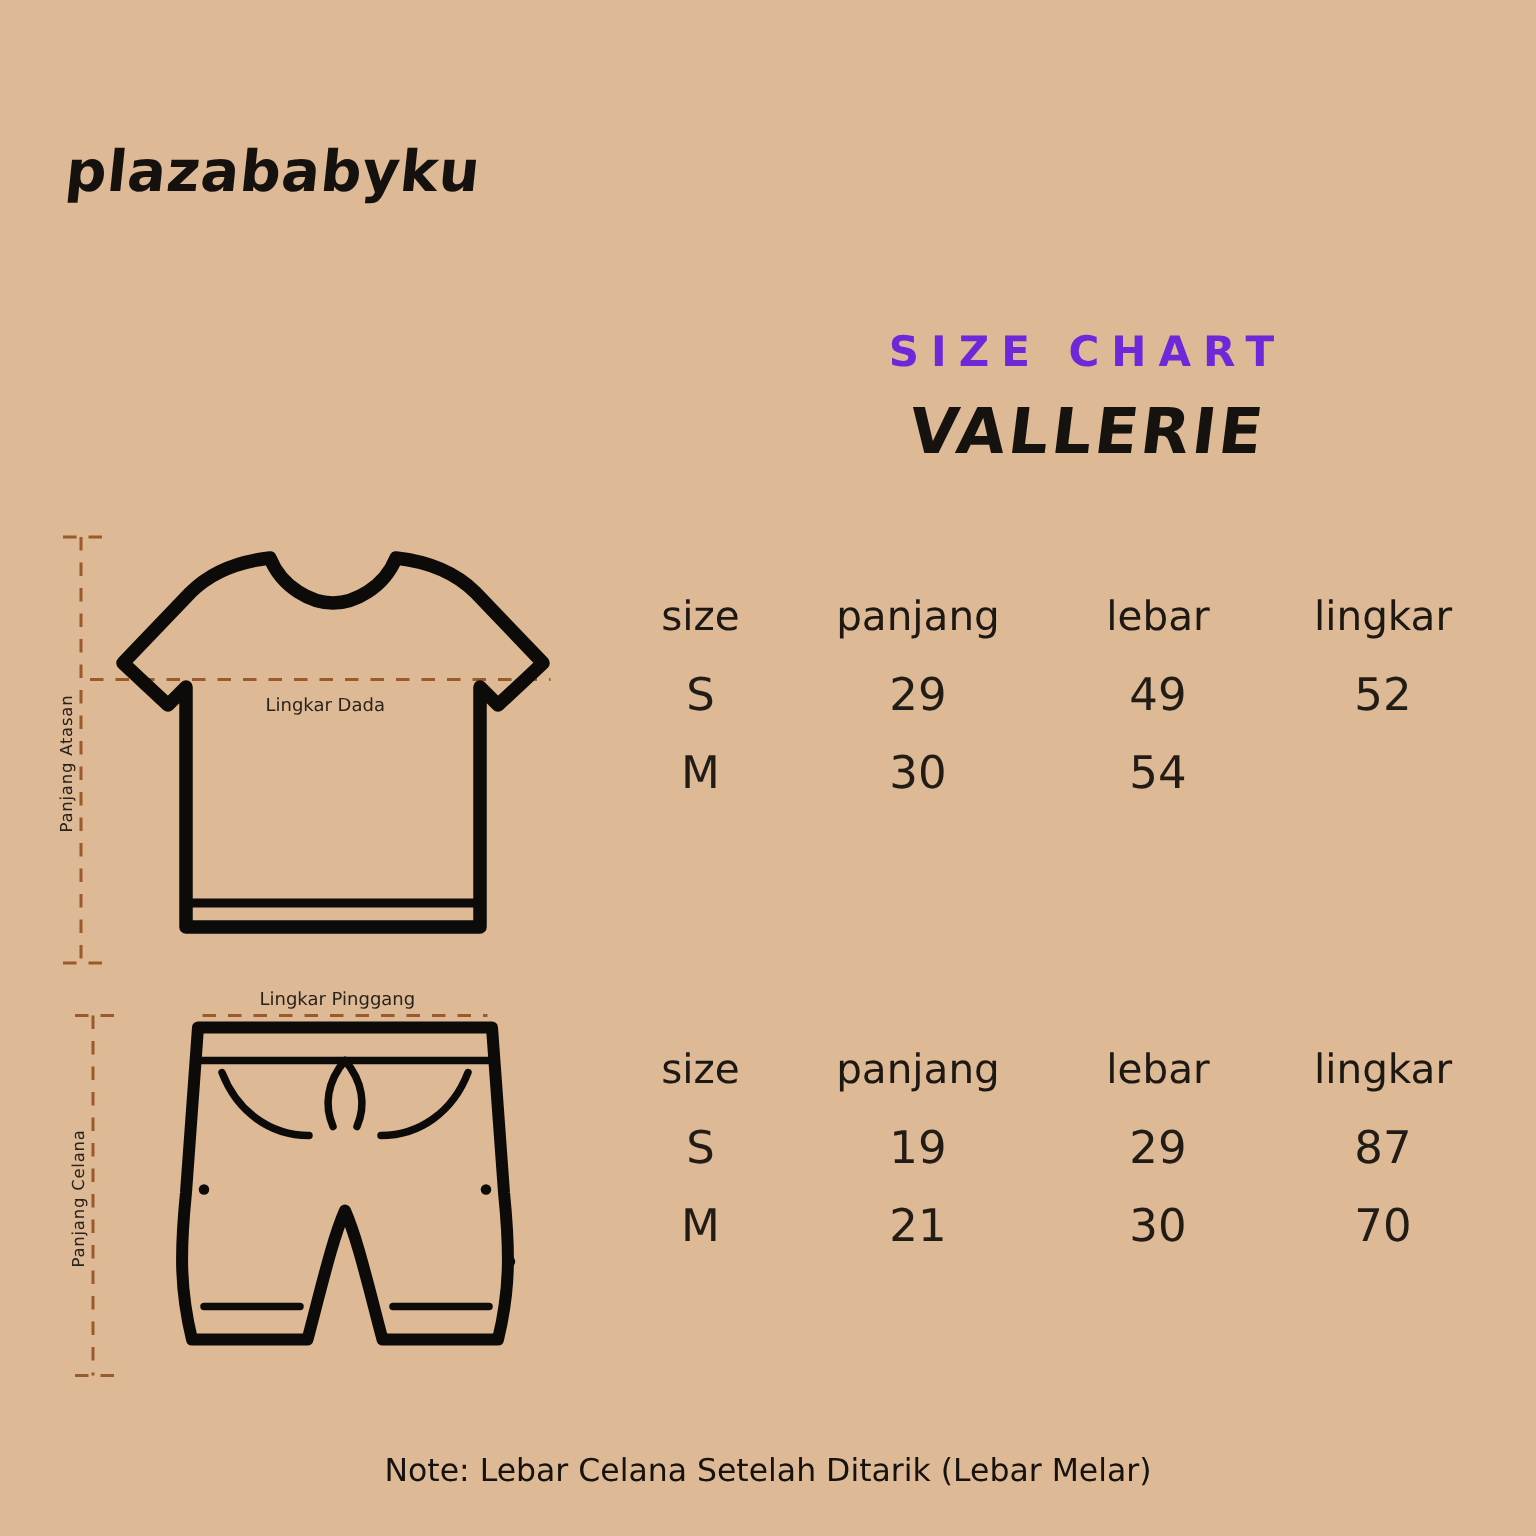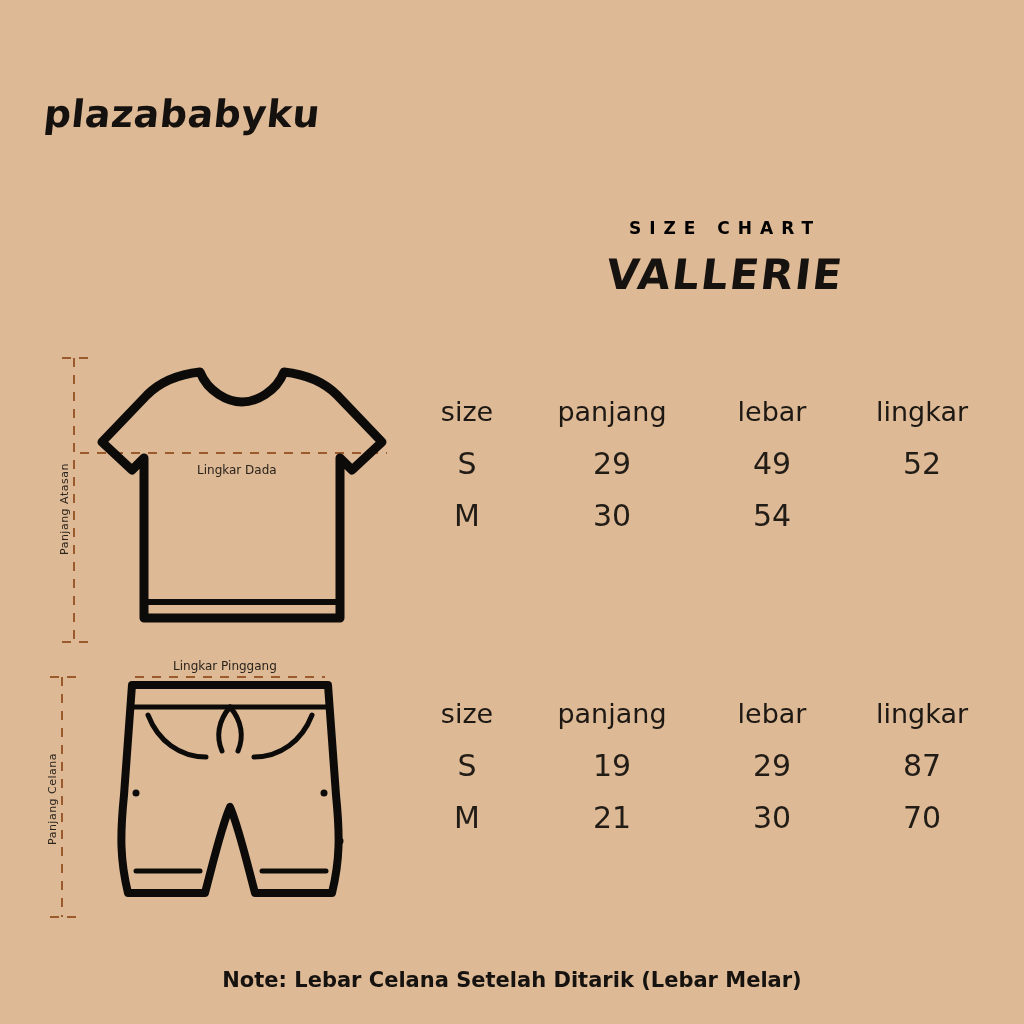--- a/index.html
+++ b/index.html
@@ -29,24 +29,24 @@
   }
 
   .header-block {
     position: absolute;
     left: 430px;
     top: 218px;
     width: 590px;
     text-align: center;
   }
   .header-kicker {
-    font-size: 17px;
+    font-size: 28px;
     font-weight: 700;
     letter-spacing: 8px;
-    color: #000000;
+    color: #6d28d9;
   }
   .header-title {
     margin-top: 12px;
     font-size: 42px;
     font-weight: 700;
     letter-spacing: 2px;
     color: #16120f;
     transform: skewX(-7deg);
   }
 
@@ -72,21 +72,21 @@
   }
   .table .cell.head {
     font-size: 27px;
     color: #1d1813;
   }
 
   
   .figure {
     position: absolute;
   }
-  .fig-top { left: 52px; top: 350px; }
+  .fig-top { left: 32px; top: 350px; }
   .fig-bottom { left: 40px; top: 645px; }
 
   .vlabel {
     position: absolute;
     font-size: 11px;
     letter-spacing: 0.5px;
     color: #2a231c;
     transform: rotate(-90deg);
     transform-origin: left top;
     white-space: nowrap;
@@ -98,21 +98,21 @@
     white-space: nowrap;
   }
 
   .note {
     position: absolute;
     left: 0;
     right: 0;
     bottom: 32px;
     text-align: center;
     font-size: 21px;
-    font-weight: 700;
+    font-weight: 400;
     color: #16120f;
   }
 </style>
 </head>
 <body>
 
 <div class="brand">plazababyku</div>
 
 <div class="header-block">
   <div class="header-kicker">SIZE CHART</div>

